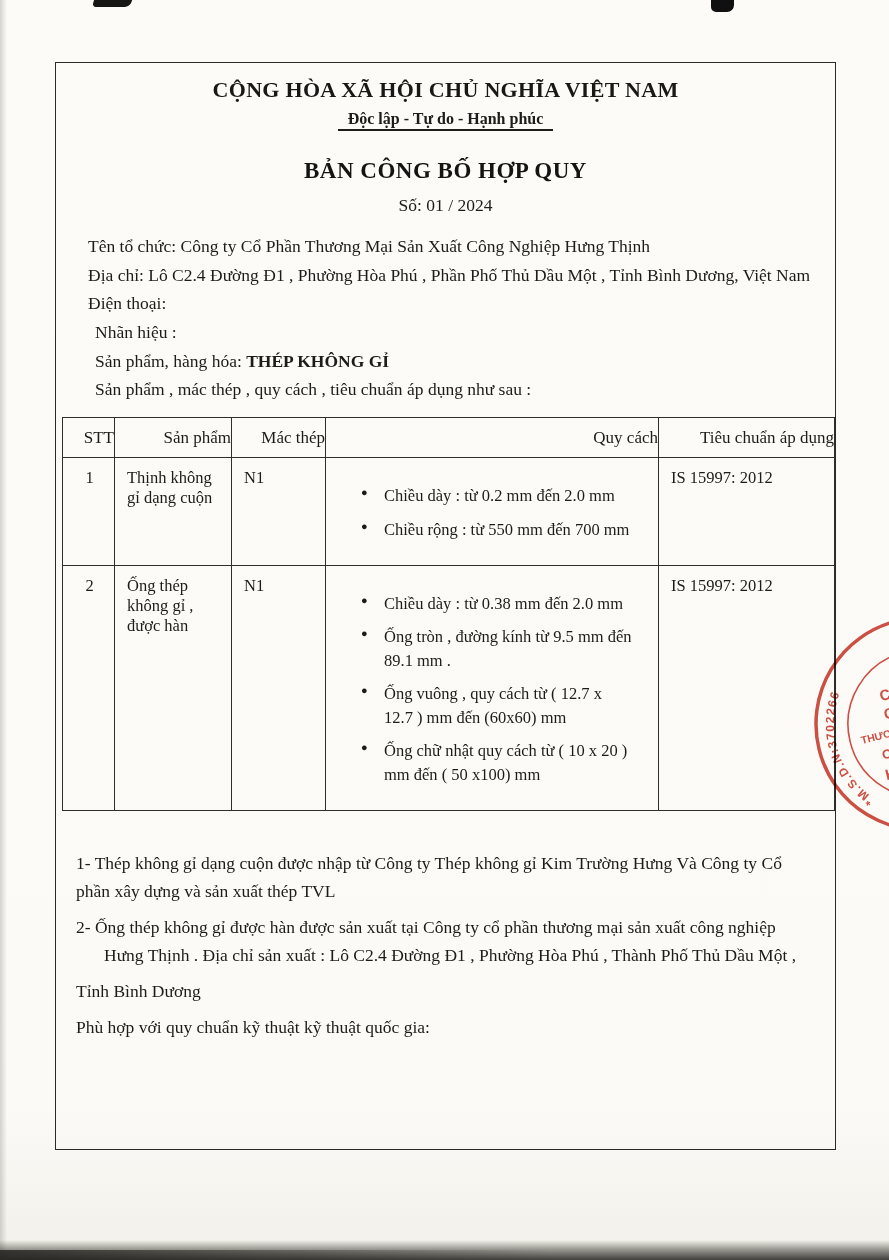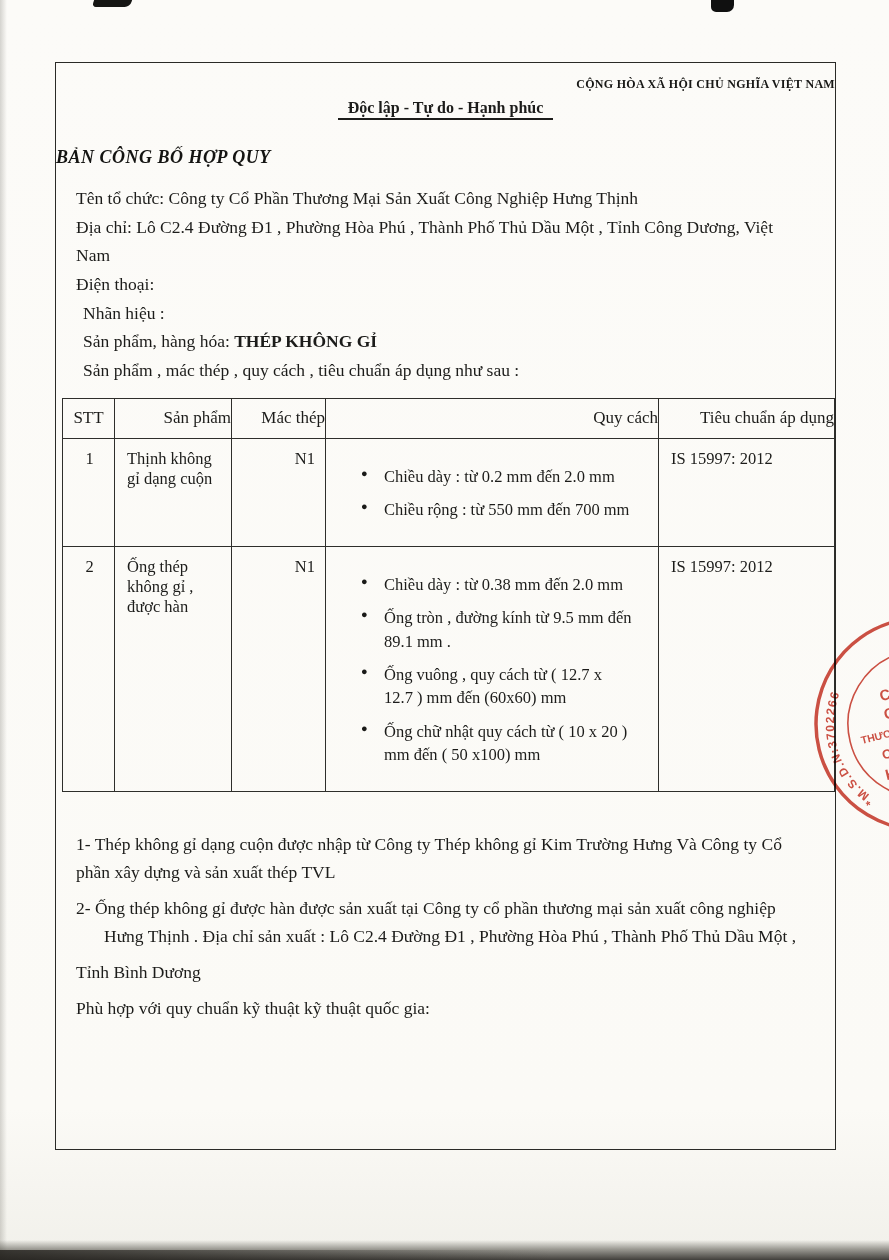--- a/index.html
+++ b/index.html
@@ -30,45 +30,45 @@
     background:linear-gradient(to bottom, rgba(80,78,70,0) 0%, rgba(72,70,62,.5) 45%, rgba(50,48,44,.92) 100%);
   }
   .bottom-smear2 {
     position:absolute; left:0; bottom:0; width:62%; height:10px;
     background:linear-gradient(to right, rgba(38,36,32,.85), rgba(38,36,32,0));
   }
   .frame {
     position:absolute; left:55px; top:62px; width:781px; height:1088px;
     border:1.6px solid #2a2a27; box-sizing:border-box;
   }
-  .country { margin:14px 0 0; text-align:right; font-weight:bold; font-size:12px; letter-spacing:.3px; color:#181816; }
+  .country { margin:14px 0 0; text-align:center; font-weight:bold; font-size:22px; letter-spacing:.3px; color:#181816; }
   .motto   { margin:7px 0 0;  text-align:center; font-weight:bold; font-size:16px; }
   .motto-underline { border-bottom:2px solid #1d1d1b; padding:0 10px 2px; }
-  .title   { margin:30px 0 0; font-size:18px; font-weight:bold; letter-spacing:.5px; color:#141412;font-style:italic; }
+  .title   { margin:30px 0 0; text-align:center; font-size:23px; font-weight:bold; letter-spacing:.5px; color:#141412; }
   .doc-no  { margin:11px 0 0; text-align:center; font-size:17.5px; }
-  .info { margin:16px 24px 0 20px; font-size:17.5px; line-height:1.64; }
+  .info { margin:16px 24px 0 32px; font-size:17.5px; line-height:1.64; }
   .info p { margin:0; }
   .info .indent { margin-left:7px; }
   .spec-table {
     margin:13px 0 0 6px; width:772px; border-collapse:collapse; table-layout:fixed;
     font-size:16.5px;
   }
   .spec-table th, .spec-table td {
     border:1.5px solid #2e2e2b; vertical-align:top; box-sizing:border-box;
   }
   .spec-table thead th {
     font-weight:normal; text-align:right; height:40px; vertical-align:middle;
     padding:0 0 0 12px; font-size:17px;
   }
-  .spec-table thead th.c, .spec-table td.c { text-align:center; padding-left:0; }
+  .spec-table thead th.c, .spec-table td.c { padding-left:0; }
   .spec-table td { padding:10px 10px 8px 12px; }
   .spec-table tr.row-1 td { height:97px; }
   .spec-table tr.row-2 td { height:239px; }
   .cell-stt { text-align:center; }
-  .cell-mac { text-align:right; }
+  .cell-mac { text-align:left; }
   ul.specs { margin:16px; padding:0; }
   ul.specs li {
     list-style:none; position:relative; padding-left:30px; margin:0 0 10px;
     line-height:1.42;
   }
   ul.specs li::before {
     content:"●"; position:absolute; left:7px; top:1px; font-size:11px; color:#1a1a18;
   }
   .notes { margin:38px 20px 0 20px; font-size:17.5px; line-height:1.6; }
   .notes p { margin:8px 0 2px; }
@@ -93,24 +93,25 @@
   <div class="left-edge"></div>
   <div class="scan-mark-1"></div>
   <div class="scan-mark-2"></div>
 
   <div class="frame">
 
     <p class="country">CỘNG HÒA XÃ HỘI CHỦ NGHĨA VIỆT NAM</p>
     <p class="motto"><span class="motto-underline">Độc lập - Tự do - Hạnh phúc</span></p>
 
     <h1 class="title">BẢN CÔNG BỐ HỢP QUY</h1>
+    <p class="doc-no">Số: 01 / 2024</p>
 
     <div class="info">
       <p>Tên tổ chức: Công ty Cổ Phần Thương Mại Sản Xuất Công Nghiệp Hưng Thịnh</p>
-      <p>Địa chỉ: Lô C2.4 Đường Đ1 , Phường Hòa Phú , Thành Phố Thủ Dầu Một , Tỉnh Công Dương, Việt Nam</p>
+      <p>Địa chỉ: Lô C2.4 Đường Đ1 , Phường Hòa Phú , Phần Phố Thủ Dầu Một , Tỉnh Bình Dương, Việt Nam</p>
       <p>Điện thoại:</p>
       <p class="indent">Nhãn hiệu :</p>
       <p class="indent"><span>Sản phẩm, hàng hóa: </span><b>THÉP KHÔNG GỈ</b></p>
       <p class="indent">Sản phẩm , mác thép , quy cách , tiêu chuẩn áp dụng như sau :</p>
     </div>
 
     <table class="spec-table">
       <colgroup>
         <col style="width:52px">
           <col style="width:117px">

